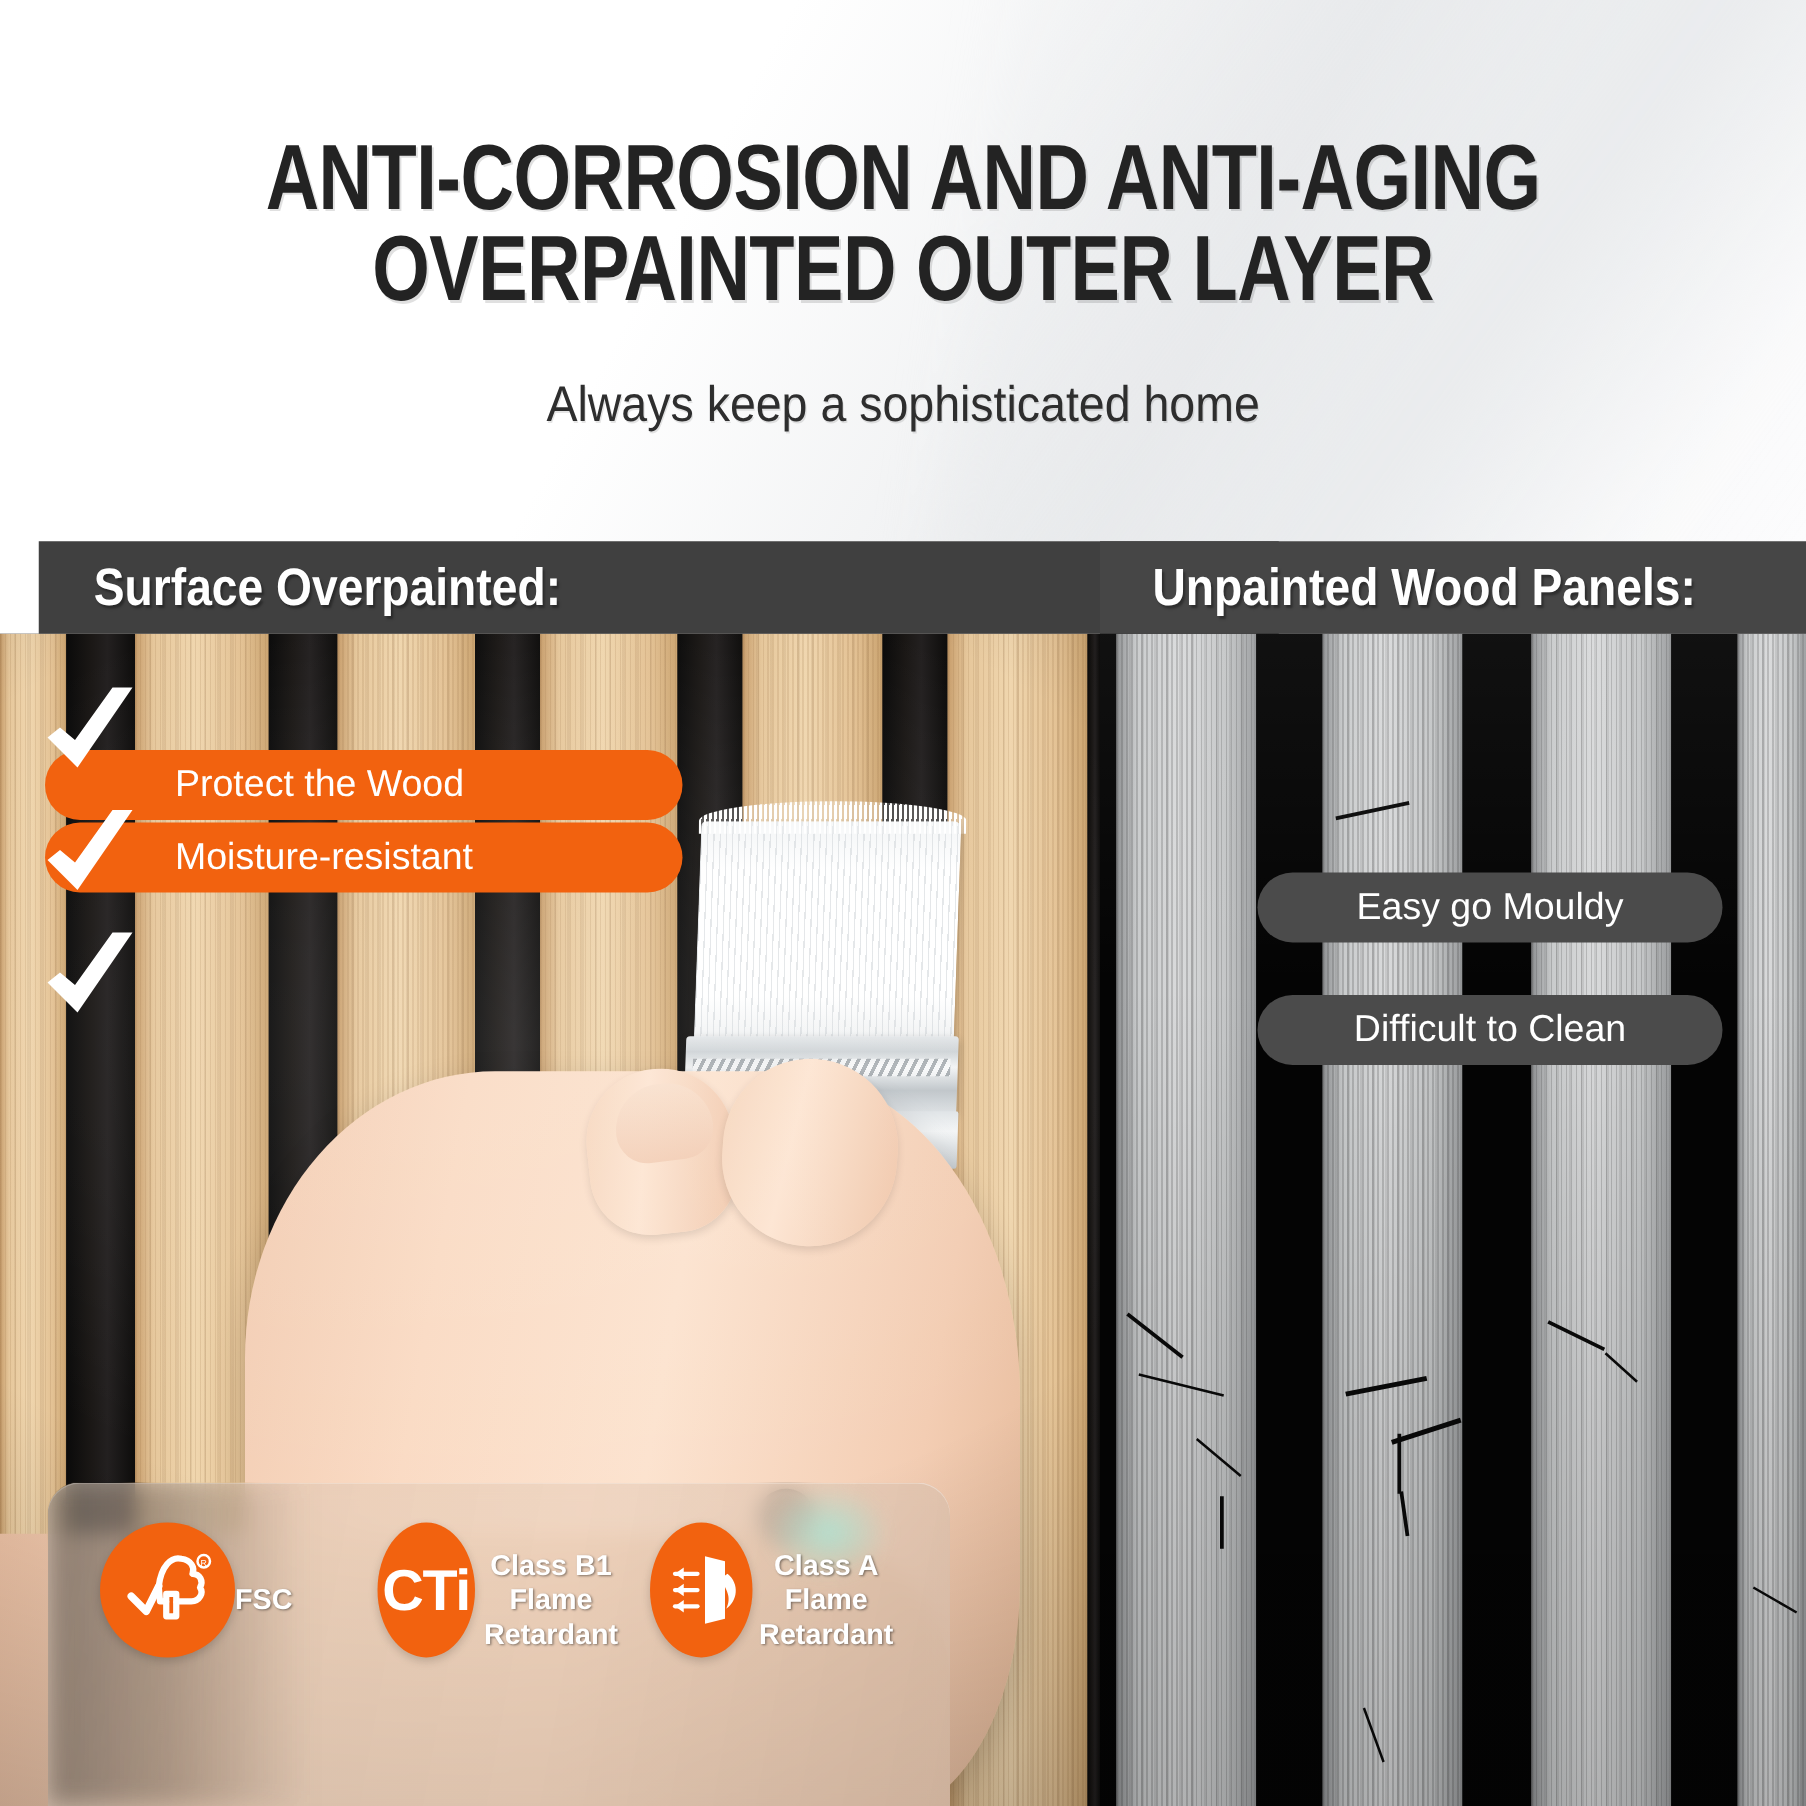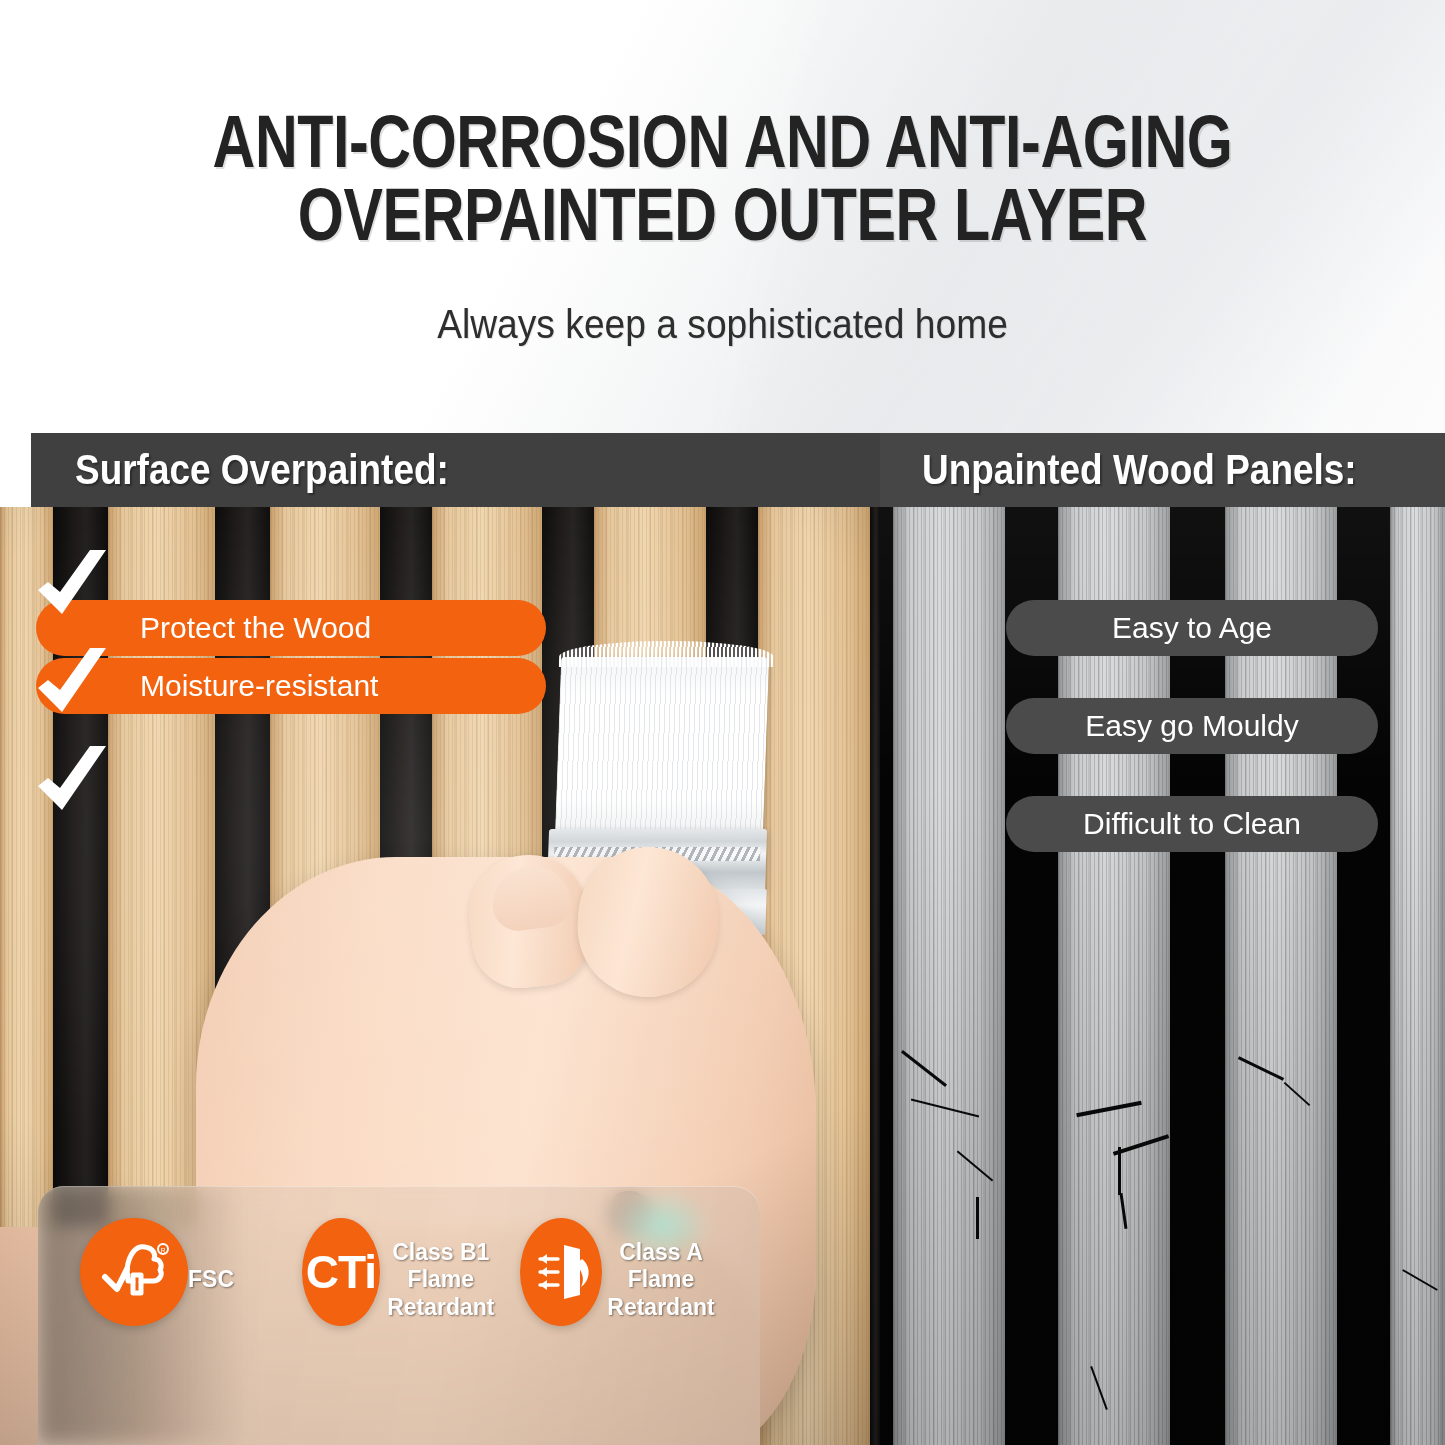--- a/index.html
+++ b/index.html
@@ -362,23 +362,20 @@
     <span>Moisture-resistant</span>
   </div>
   <svg class="tick" style="top:644px" viewBox="0 0 82 82">
     <path d="M6 44 L30 68 L74 4 L58 4 L28 46 L16 36 Z" fill="#ffffff"></path>
   </svg>
 
   <svg class="tick" style="top:742px" viewBox="0 0 82 82">
     <path d="M6 44 L30 68 L74 4 L58 4 L28 46 L16 36 Z" fill="#ffffff"></path>
   </svg>
 
-  <div class="pill neg" style="left:1006px;top:572px;width:372px">
-    <span>Easy to Age</span>
-  </div>
   <div class="pill neg" style="left:1006px;top:670px;width:372px">
     <span>Easy go Mouldy</span>
   </div>
   <div class="pill neg" style="left:1006px;top:768px;width:372px">
     <span>Difficult to Clean</span>
   </div>
 
   <div class="frost">
     <div class="frost-dark"></div>
     <div class="frost-mint"></div>

